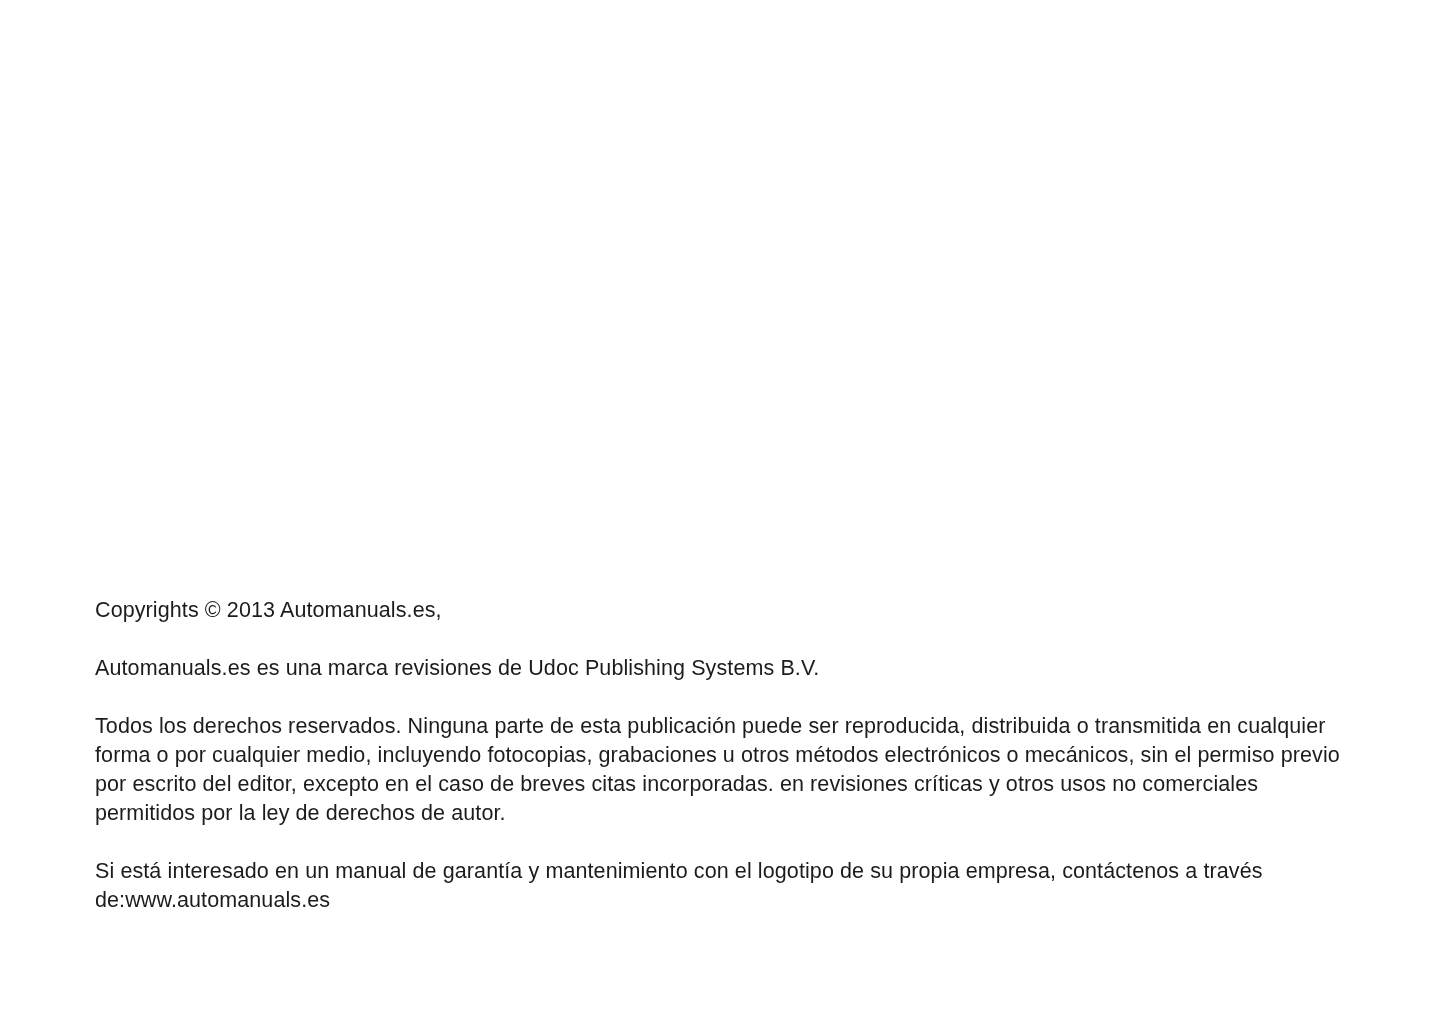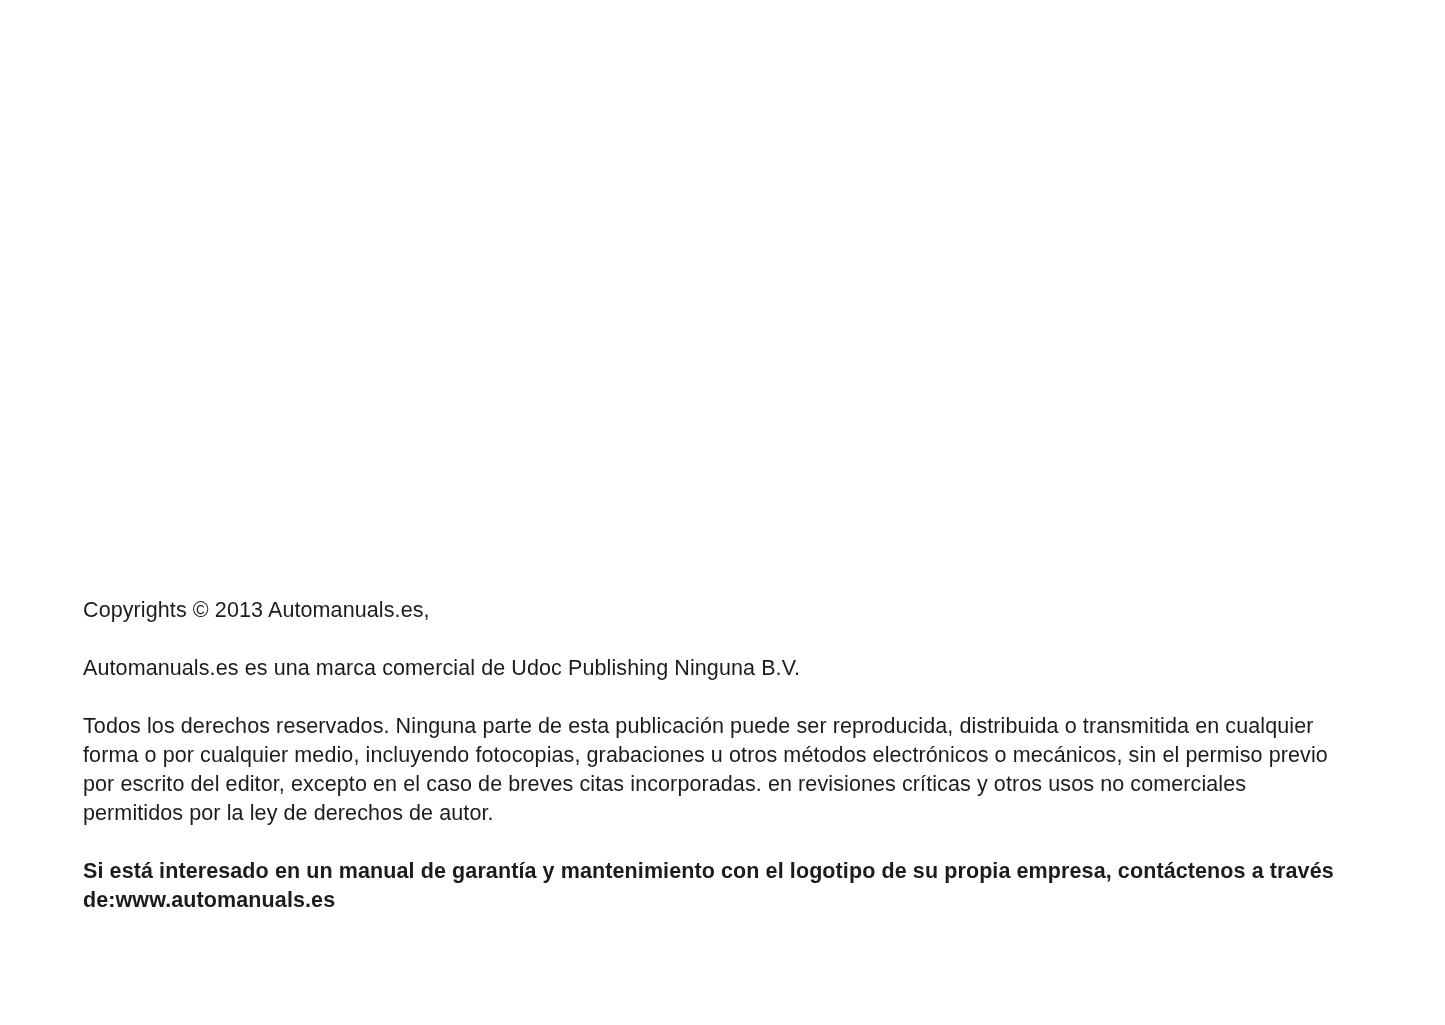--- a/index.html
+++ b/index.html
@@ -16,43 +16,42 @@
   }
   .page {
     position: relative;
     width: 1445px;
     height: 1025px;
     background: #ffffff;
     box-sizing: border-box;
   }
   .copyright-block {
     position: absolute;
-    left: 83px;
+    left: 95px;
     top: 596px;
     width: 1260px;
   }
   .para {
     font-size: 21.5px;
     line-height: 29px;
     color: #1c1c1c;
     margin: 0 0 29px 0;
     letter-spacing: 0.1px;
   }
   .para:last-child {
     margin-bottom: 0;
-    font-weight: bold;
   }
   .para-body {
     margin-bottom: 29px;
     margin-top: 20px;
   }
 </style>
 </head>
 <body>
 
 <div class="page">
   <div class="copyright-block">
     <p class="para">Copyrights © 2013 Automanuals.es,</p>
-    <p class="para">Automanuals.es es una marca comercial de Udoc Publishing Ninguna B.V.</p>
+    <p class="para">Automanuals.es es una marca revisiones de Udoc Publishing Systems B.V.</p>
     <p class="para para-body">Todos los derechos reservados. Ninguna parte de esta publicación puede ser reproducida, distribuida o transmitida en cualquier forma o por cualquier medio, incluyendo fotocopias, grabaciones u otros métodos electrónicos o mecánicos, sin el permiso previo por escrito del editor, excepto en el caso de breves citas incorporadas. en revisiones críticas y otros usos no comerciales permitidos por la ley de derechos de autor.</p>
     <p class="para">Si está interesado en un manual de garantía y mantenimiento con el logotipo de su propia empresa, contáctenos a través de:www.automanuals.es</p>
   </div>
 </div>
 
 </body></html>

